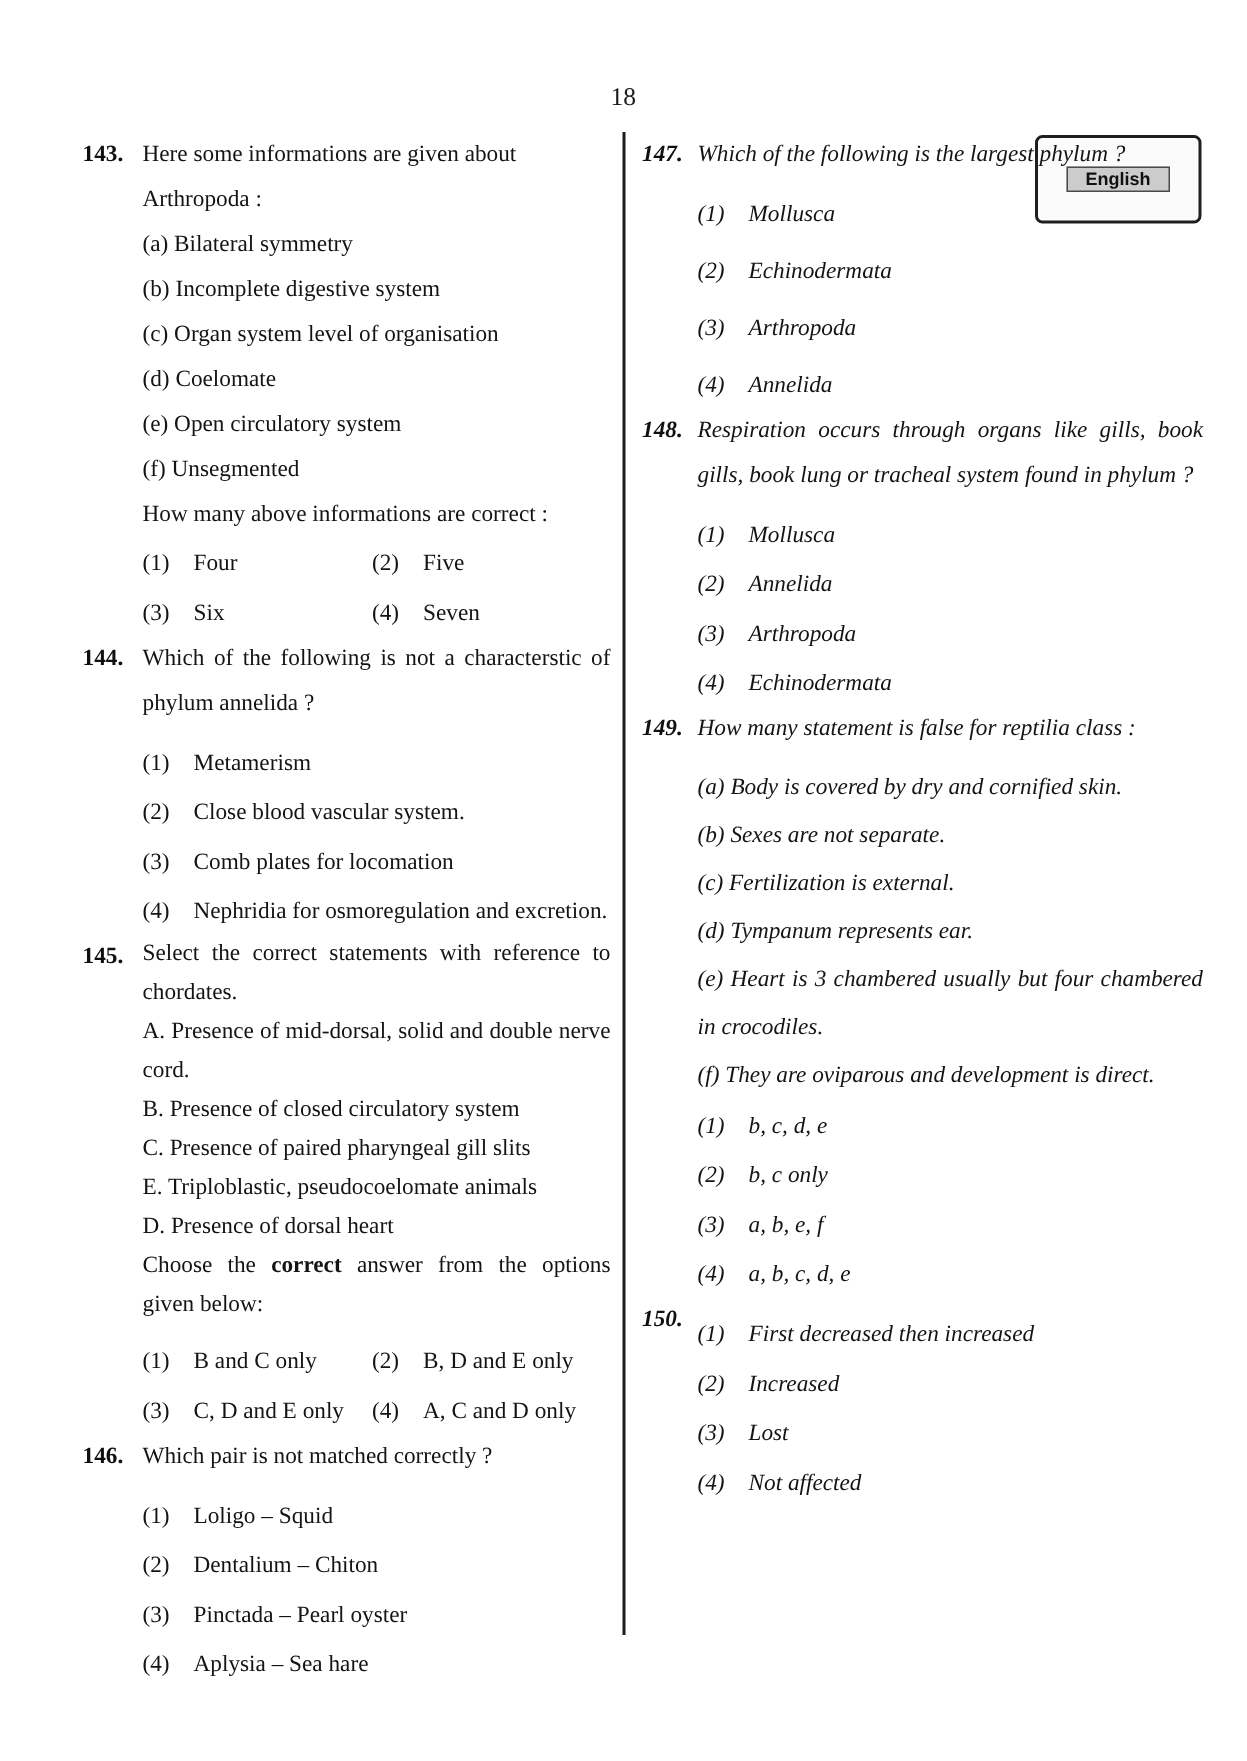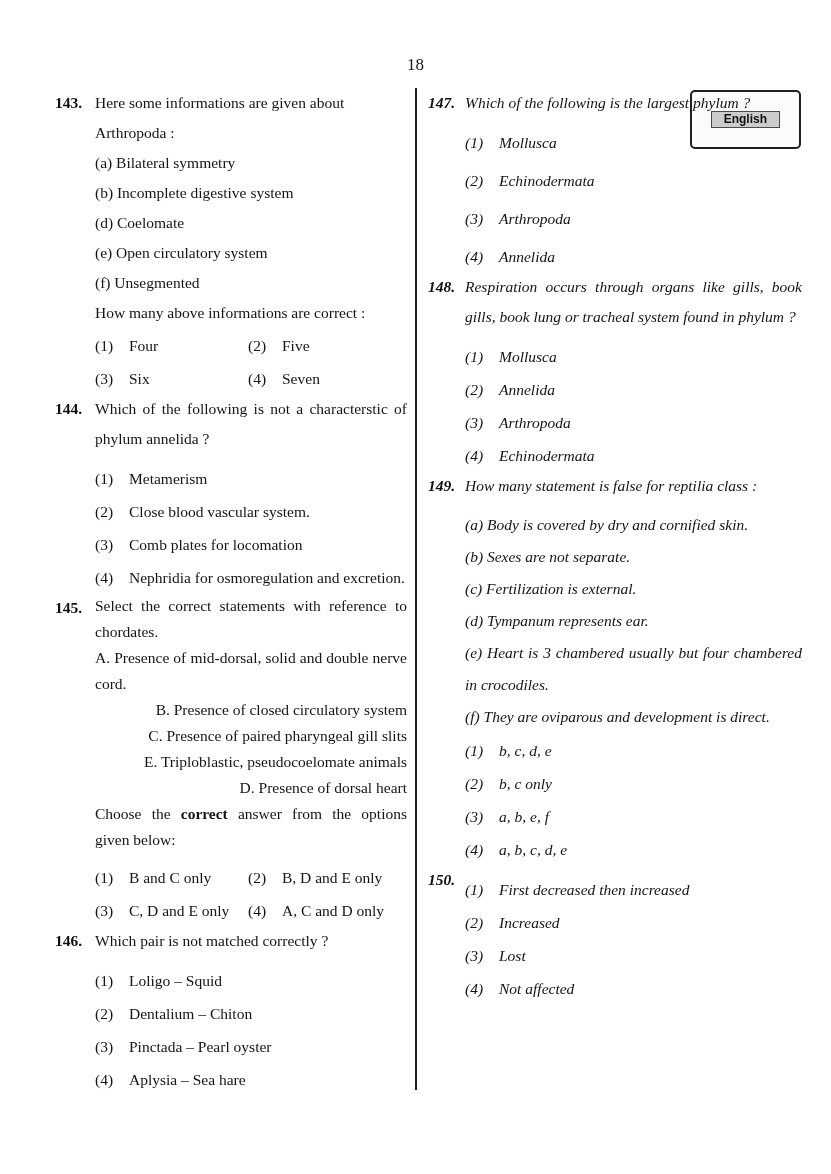--- a/index.html
+++ b/index.html
@@ -39,21 +39,21 @@
     flex:none; width:40px; font-weight:bold; line-height:30px; color:#101010;
   }
   .col-right .qnum { width:37px; }
   .qbody { flex:1; min-width:0; }
 
   .stem { line-height:30px; text-align:justify; }
   .stem-last { text-align:left; }
   .stmt { line-height:30px; }
   .stmt32 { line-height:32px; text-align:justify; }
   .tight p { line-height:26px; text-align:justify; }
-  .tight p.nojust { text-align:right; }
+  .tight p.nojust { text-align:left; }
   .mt8 { margin-top:8px; }
 
   .opts { margin-top:10px; }
   .opts-snug { margin-top:3px; }
   .opt-row { margin-top:3px; }
   .opts-loose .opt-row { margin-top:8px; }
   .opt { display:flex; line-height:30px; }
   .onum { flex:none; width:34px; }
   .two-col { display:grid; grid-template-columns:153px 1fr; }
   b { font-weight:bold; }
@@ -70,20 +70,21 @@
 <div class="column-divider"></div>
 
 <div class="col col-left">
 
   <div class="q">
     <span class="qnum">143.</span>
     <div class="qbody">
       <p class="stem stem-last">Here some informations are given about Arthropoda :</p>
       <p class="stmt">(a) Bilateral symmetry</p>
       <p class="stmt">(b) Incomplete digestive system</p>
+      <p class="stmt">(c) Organ system level of organisation</p>
       <p class="stmt">(d) Coelomate</p>
       <p class="stmt">(e) Open circulatory system</p>
       <p class="stmt">(f) Unsegmented</p>
       <p class="stmt">How many above informations are correct :</p>
       <div class="opts opts-snug">
         <div class="opt-row two-col">
           <div class="opt">
             <span class="onum">(1)</span>
             <span class="otext">Four</span>
           </div>

